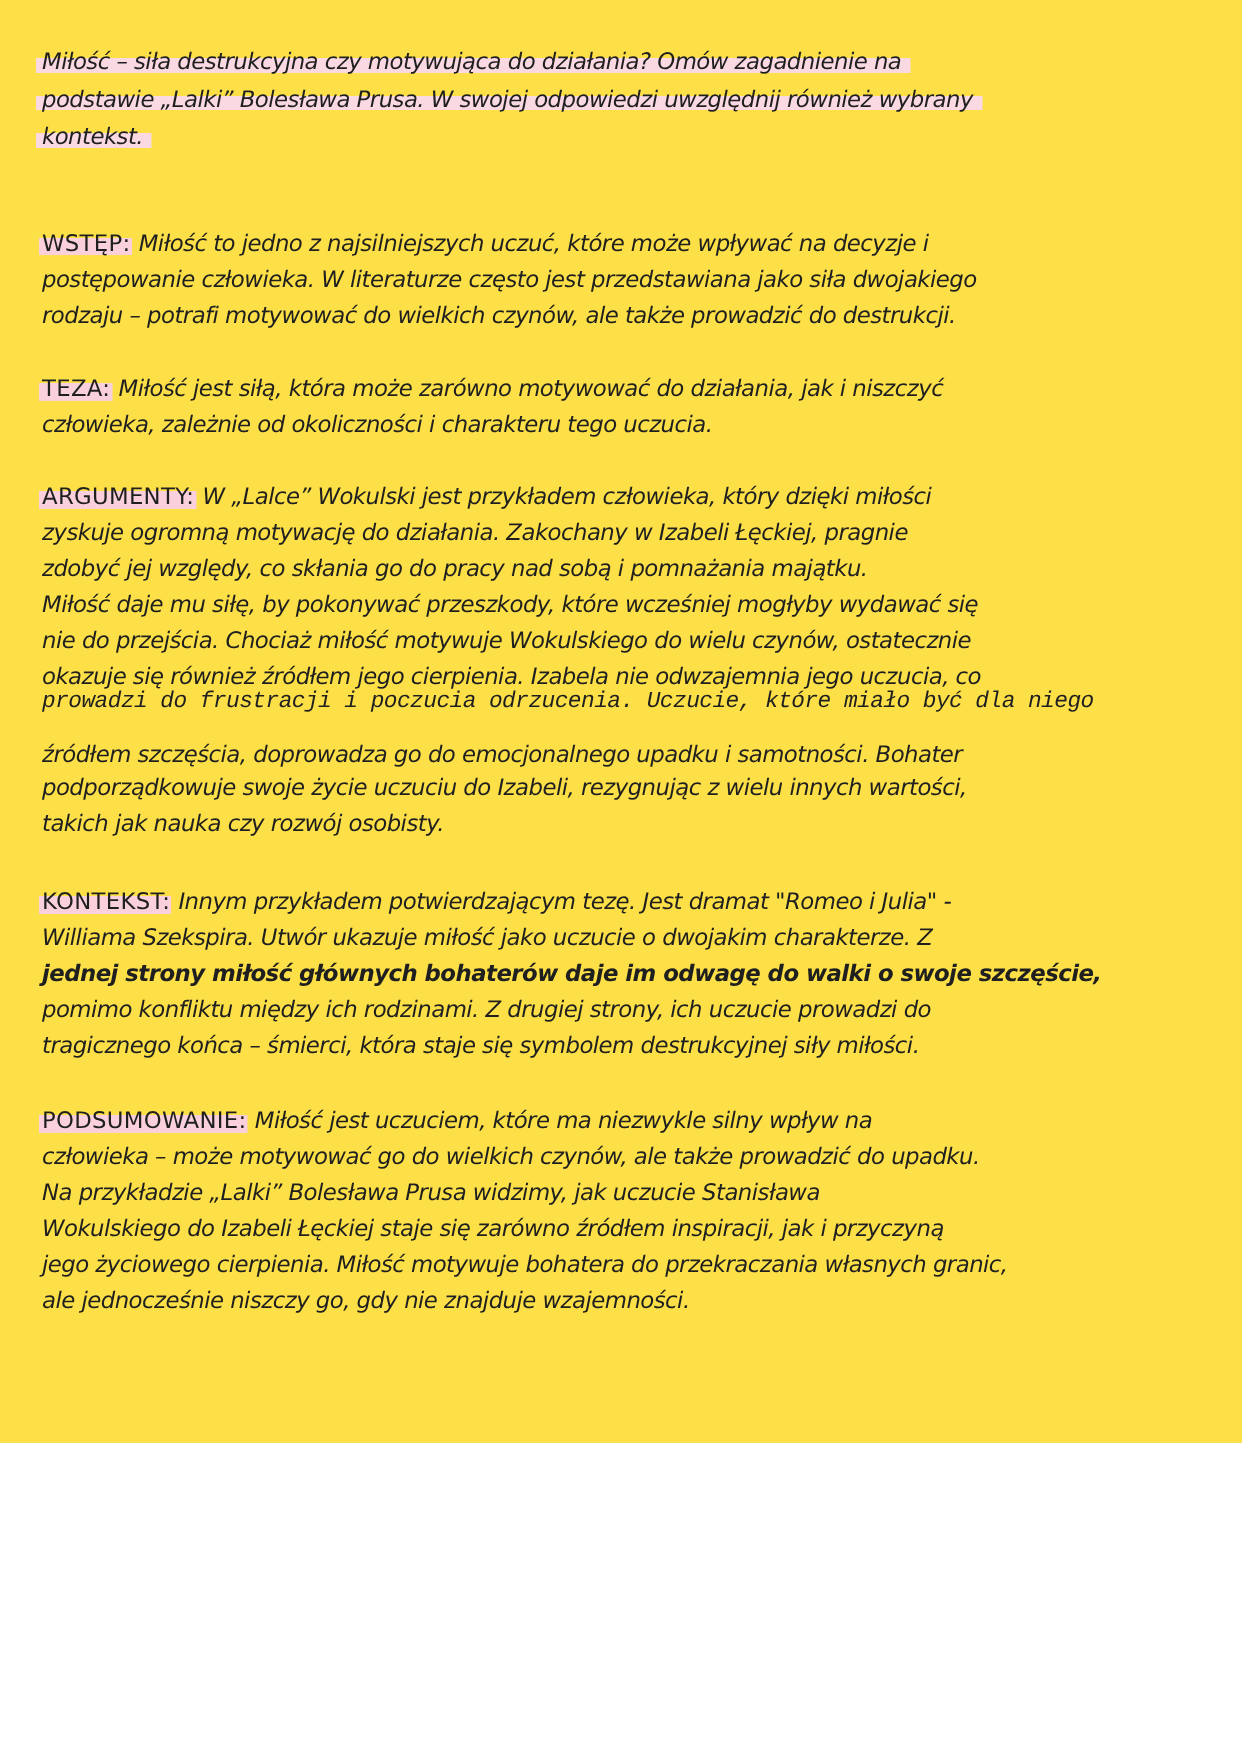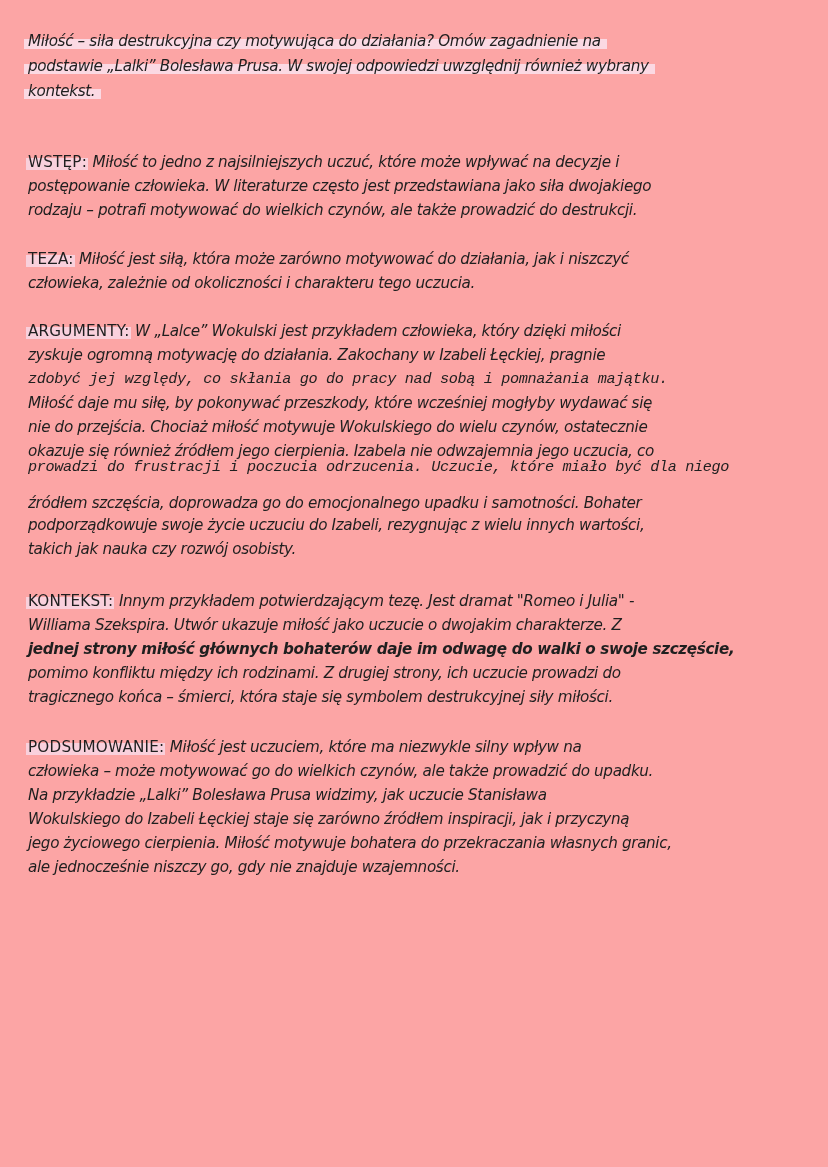--- a/index.html
+++ b/index.html
@@ -11,22 +11,22 @@
       width: 828px;
       height: 1167px;
       position: relative;
       overflow: hidden;
       font-family: "DejaVu Sans", sans-serif;
       color: #1f1f1f;
     }
     .page {
       position: absolute;
       left: 0; top: 0;
-      width: 828px; height: 1167px;
-      background: #fca5a5;
+      width: 828px; height: 962px;
+      background: #fde047;
     }
     .line {
       position: absolute;
       left: 28px;
       white-space: nowrap;
       font-size: 15.2px;
       font-style: oblique;
       letter-spacing: -0.35px;
       line-height: 22px;
       transform-origin: left center;
@@ -62,21 +62,21 @@
   </div>
 
   <div>
     <div class="line" style="top:248px;"><span class="label">TEZA:</span><span> Miłość jest siłą, która może zarówno motywować do działania, jak i niszczyć</span></div>
     <div class="line" style="top:272px;">człowieka, zależnie od okoliczności i charakteru tego uczucia.</div>
   </div>
 
   <div>
     <div class="line" style="top:320px;"><span class="label">ARGUMENTY:</span><span> W „Lalce” Wokulski jest przykładem człowieka, który dzięki miłości</span></div>
     <div class="line" style="top:344px;">zyskuje ogromną motywację do działania. Zakochany w Izabeli Łęckiej, pragnie</div>
-    <div class="line" style="top:368px;font-family:Liberation Mono, monospace;">zdobyć jej względy, co skłania go do pracy nad sobą i pomnażania majątku.</div>
+    <div class="line" style="top:368px;">zdobyć jej względy, co skłania go do pracy nad sobą i pomnażania majątku.</div>
     <div class="line" style="top:392px;">Miłość daje mu siłę, by pokonywać przeszkody, które wcześniej mogłyby wydawać się</div>
     <div class="line" style="top:416px;">nie do przejścia. Chociaż miłość motywuje Wokulskiego do wielu czynów, ostatecznie</div>
     <div class="line" style="top:440px;">okazuje się również źródłem jego cierpienia. Izabela nie odwzajemnia jego uczucia, co</div>
     <div class="line" style="top:456px;font-family:Liberation Mono, monospace;">prowadzi do frustracji i poczucia odrzucenia. Uczucie, które miało być dla niego</div>
     <div class="line" style="top:492px;">źródłem szczęścia, doprowadza go do emocjonalnego upadku i samotności. Bohater</div>
     <div class="line" style="top:514px;">podporządkowuje swoje życie uczuciu do Izabeli, rezygnując z wielu innych wartości,</div>
     <div class="line" style="top:538px;">takich jak nauka czy rozwój osobisty.</div>
   </div>
 
   <div>

